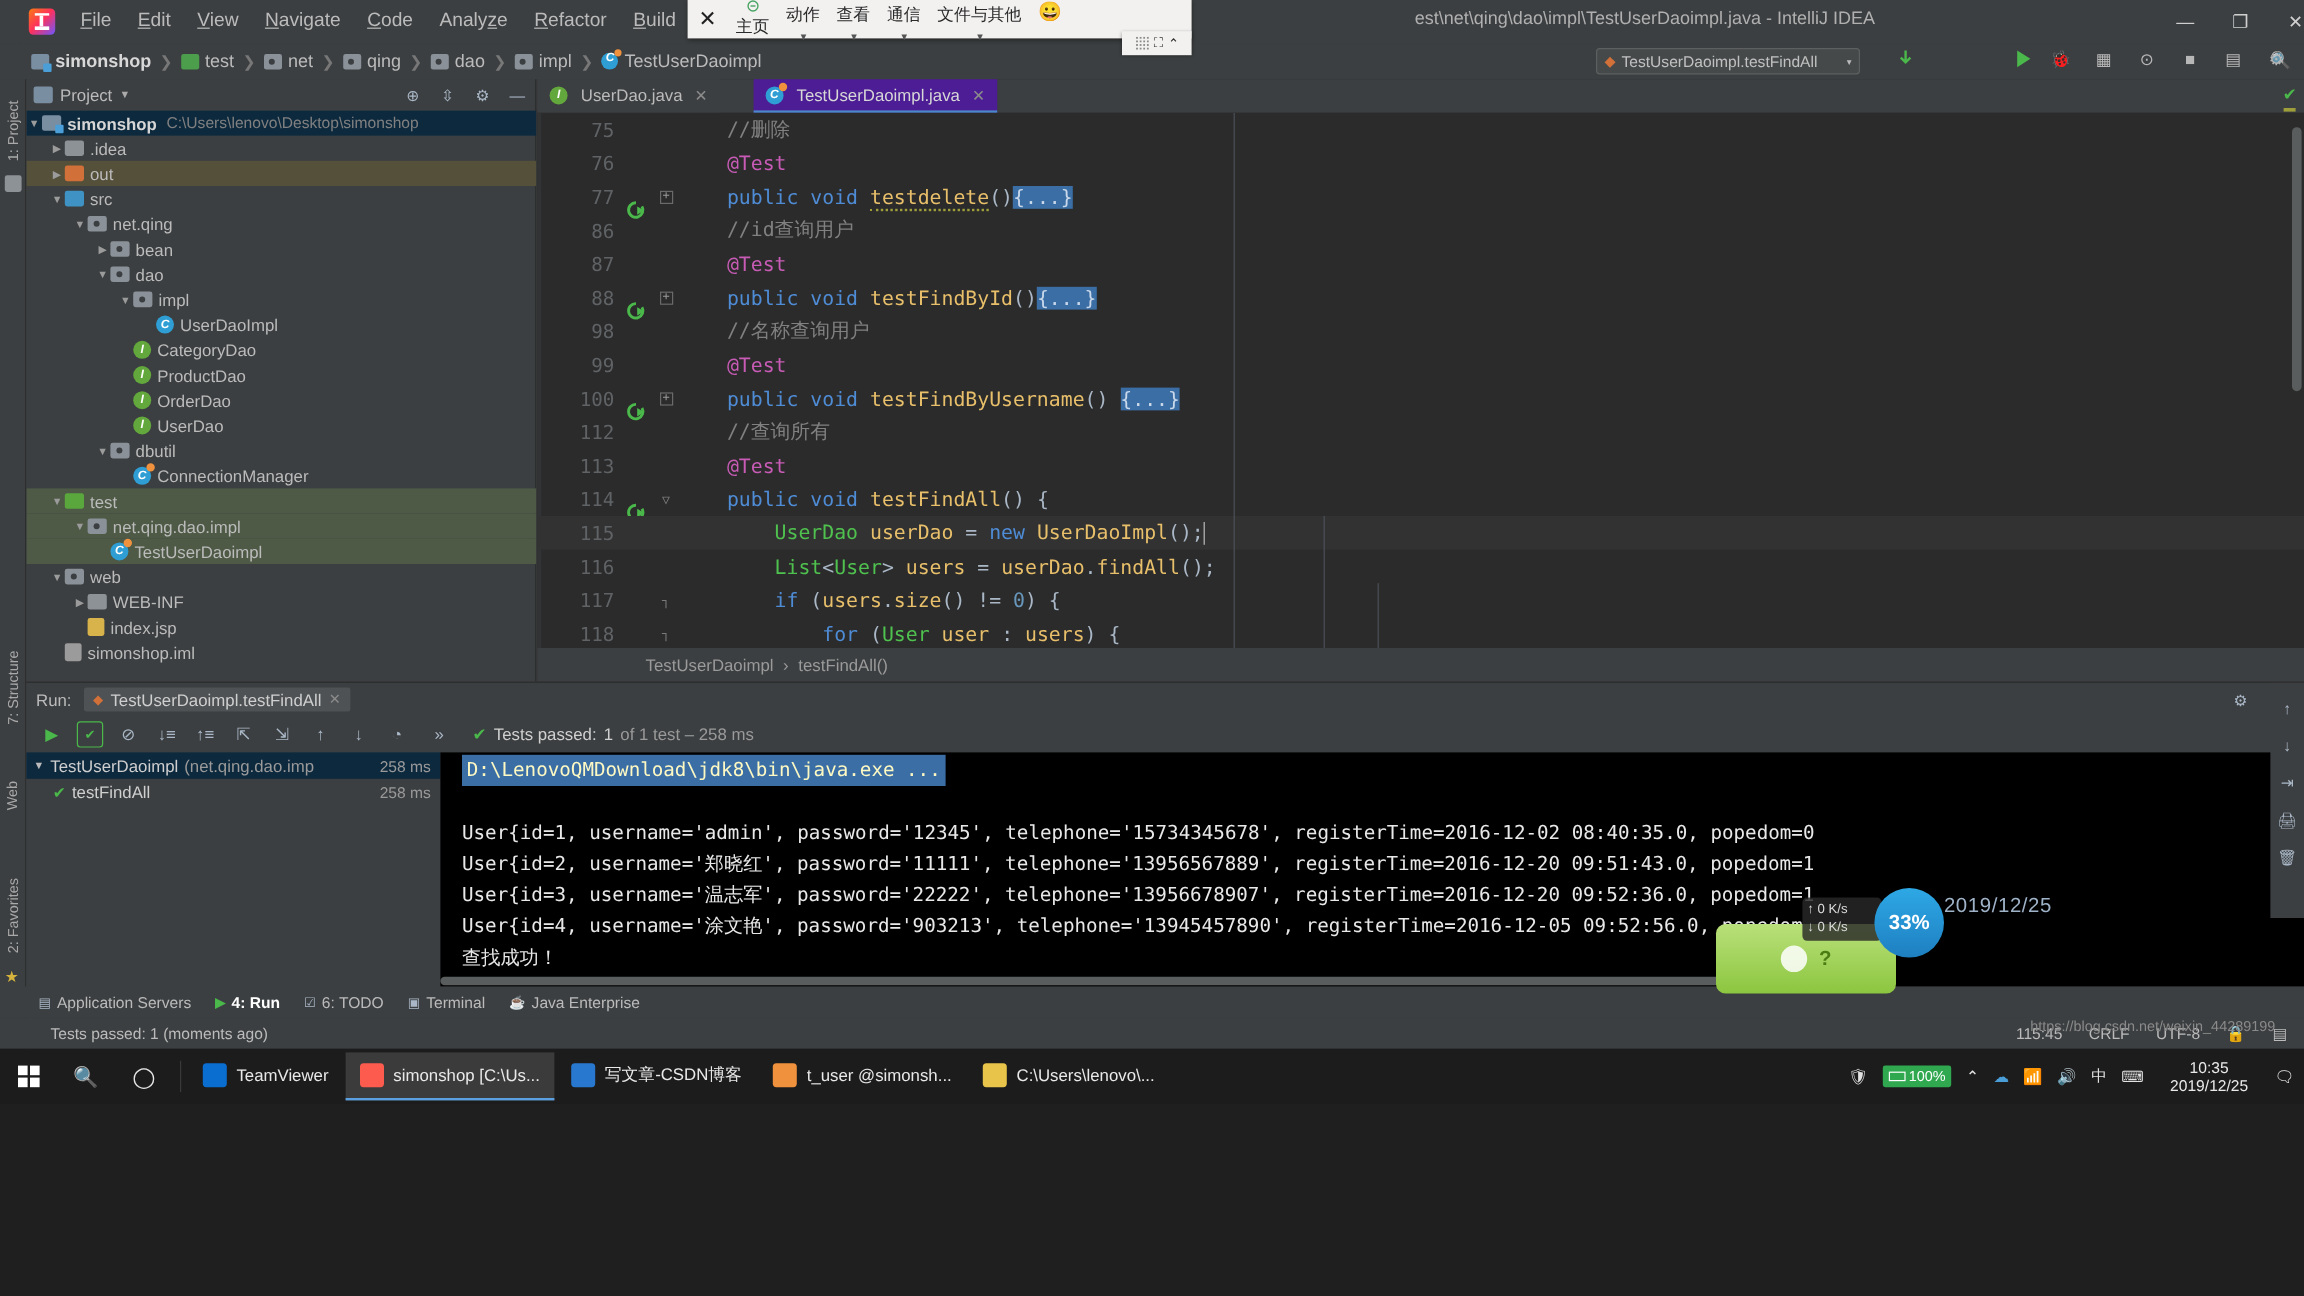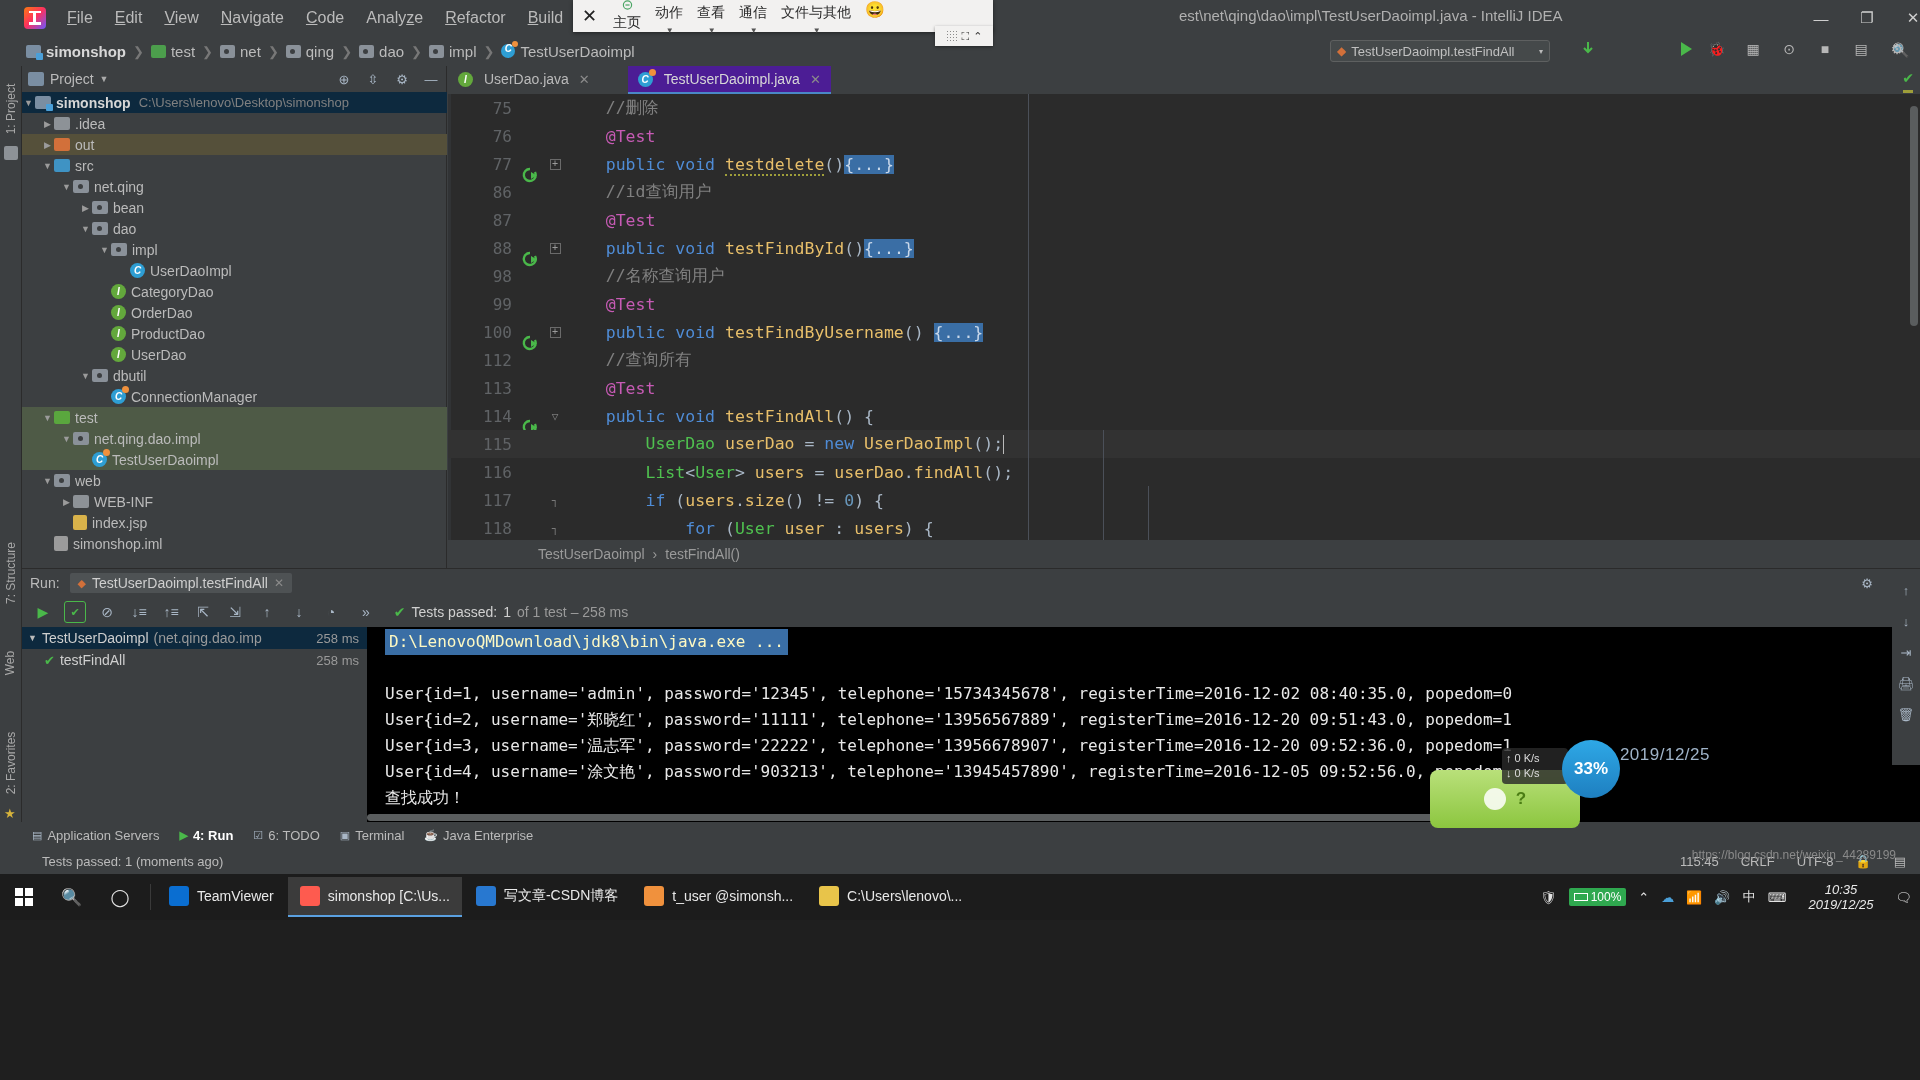--- a/index.html
+++ b/index.html
@@ -225,21 +225,21 @@
   .tb-sep { width:1px; height:26px; background:#3a3a3a; margin:0 6px; }
   .tb-app { height:40px; display:flex; align-items:center; gap:8px; padding:0 12px;
     color:#e9e9e9; font-size:14px; white-space:nowrap; border-bottom:2px solid transparent; }
   .tb-app.active { background:#3b3b3b; border-bottom:2px solid #5aa0e0; }
   .tb-appico { width:20px; height:20px; border-radius:3px; flex:none; }
   .tray { margin-left:auto; display:flex; align-items:center; gap:12px; padding-right:8px;
     color:#e2e2e2; font-size:13px; }
   .batt { display:flex; align-items:center; gap:3px; background:#2fa84f; color:#fff;
     font-size:12px; padding:2px 5px; border-radius:2px; }
   .clock { text-align:center; line-height:15px; font-size:13px; color:#e9e9e9;
-    padding:0 10px;font-style:italic; }
+    padding:0 10px; }
 
   
   .rightrail { position:absolute; right:0; top:66px; width:22px; height:756px; background:#3c3f41;
     border-left:1px solid #2b2b2b; }
   .rr-lbl { position:absolute; right:-20px; width:62px; color:#a9a9a9; font-size:12px;
     transform:rotate(90deg); text-align:center; white-space:nowrap; }
 
   
   .netspeed { position:absolute; right:352px; top:748px; width:66px; height:36px;
     background:rgba(40,40,40,.82); border-radius:4px; color:#dcdcdc; font-size:11px;
@@ -484,27 +484,27 @@
         <div class="trow ">
           <span style="display:inline-block;width:76px;flex:none;"></span>
           <span class="arrow"></span>
           <i class="ci i"></i>
           <span class="tlabel">CategoryDao</span>
         </div>
         <div class="trow ">
           <span style="display:inline-block;width:76px;flex:none;"></span>
           <span class="arrow"></span>
           <i class="ci i"></i>
+          <span class="tlabel">ProductDao</span>
+        </div>
+        <div class="trow ">
+          <span style="display:inline-block;width:76px;flex:none;"></span>
+          <span class="arrow"></span>
+          <i class="ci i"></i>
           <span class="tlabel">OrderDao</span>
-        </div>
-        <div class="trow ">
-          <span style="display:inline-block;width:76px;flex:none;"></span>
-          <span class="arrow"></span>
-          <i class="ci i"></i>
-          <span class="tlabel">ProductDao</span>
         </div>
         <div class="trow ">
           <span style="display:inline-block;width:76px;flex:none;"></span>
           <span class="arrow"></span>
           <i class="ci i"></i>
           <span class="tlabel">UserDao</span>
         </div>
         <div class="trow ">
           <span style="display:inline-block;width:57px;flex:none;"></span>
           <span class="arrow">▼</span>

